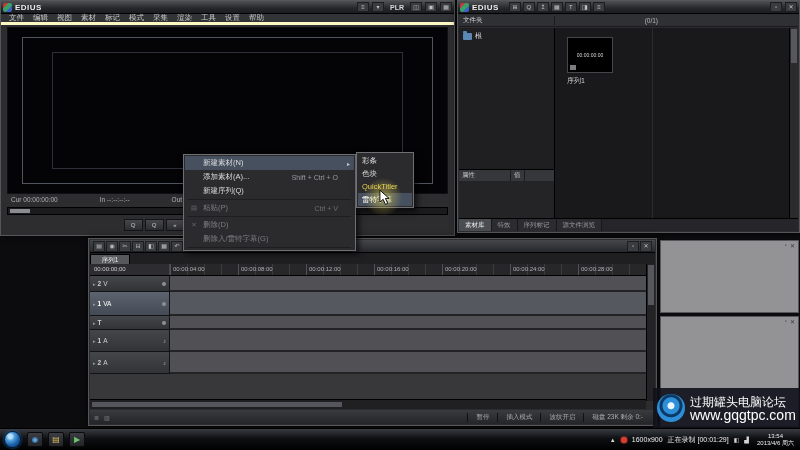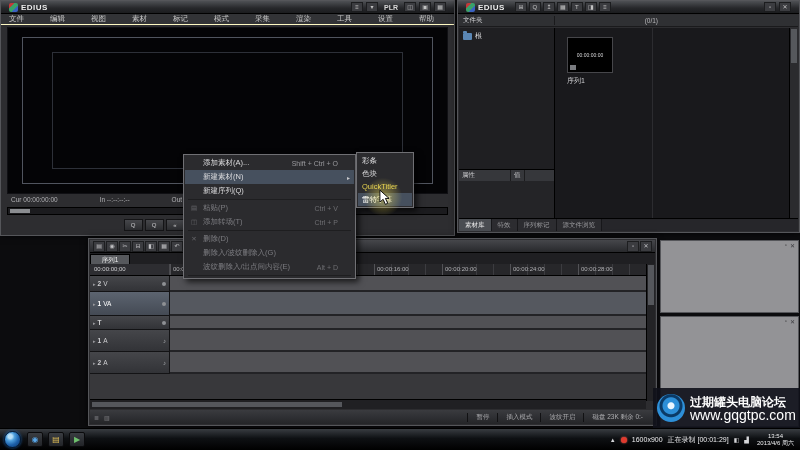--- a/index.html
+++ b/index.html
@@ -1,30 +1,30 @@
 <!DOCTYPE html>
 <html><head>
 <meta charset="utf-8">
 <style>
 *{margin:0;padding:0;box-sizing:border-box}
 html,body{background:#000}
 #screen{position:relative;width:800px;height:450px;background:#0c0c0e;overflow:hidden;
   font-family:"Liberation Sans","DejaVu Sans",sans-serif;color:#ccc}
 .sp{flex:1}
 .win{position:absolute;background:#2d2d30;border:1px solid #55565a;box-shadow:0 0 6px rgba(0,0,0,.8)}
-.titlebar{height:13px;display:flex;align-items:center;gap:3px;padding:0 8px;
+.titlebar{height:13px;display:flex;align-items:center;gap:3px;padding:0 2px;
   background:linear-gradient(#4e5054,#26272a 60%,#1b1c1e);border-bottom:1px solid #000}
 .logo-ico{width:9px;height:9px;border-radius:2px;flex:0 0 auto;
   background:linear-gradient(135deg,#c23a3a 0 33%,#3aa06a 33% 66%,#3a62c2 66%)}
 .logo{font-size:8px;font-weight:bold;color:#ececec;letter-spacing:.5px}
 .tb-ico{width:12px;height:10px;background:#3b3c40;border:1px solid #1c1d1f;color:#c2c2c2;
   font-size:6px;line-height:8px;text-align:center;flex:0 0 auto}
 .mode{font-size:7px;color:#d8d8d8;font-weight:bold;padding:0 3px}
-.menubar{height:11px;display:flex;align-items:center;gap:26px;padding:0 8px;background:#323336;
-  border-bottom:1px solid #fef9c3;font-size:7.5px;color:#c8c8c8}
+.menubar{height:11px;display:flex;align-items:center;gap:9px;padding:0 8px;background:#323336;
+  border-bottom:3px solid #fef9c3;font-size:7.5px;color:#c8c8c8}
 .menu-item{cursor:default}
 
 #player{left:0;top:0;width:455px;height:236px}
 .preview{position:absolute;left:6px;top:26px;width:441px;height:167px;background:#040406;border:1px solid #101014}
 .safe1{position:absolute;left:14px;right:14px;top:9px;bottom:9px;border:1px solid #50545e}
 .safe2{position:absolute;left:44px;right:44px;top:24px;bottom:24px;border:1px solid #2d3038}
 .tcrow{position:absolute;left:10px;top:195px;right:6px;display:flex;gap:42px;font-size:6.5px;color:#b2b2b5}
 .seek{position:absolute;left:6px;top:206px;width:441px;height:8px;background:#1b1b1e;border:1px solid #000}
 .seek-handle{position:absolute;left:2px;top:1px;width:20px;height:4px;background:#8a8c90}
 .transport{position:absolute;left:6px;top:217px;width:441px;height:14px;display:flex;gap:2px;
@@ -111,21 +111,21 @@
 .si.accent{color:#e3cf4e}
 .si.hov{background:#46505e;color:#fff}
 .glow{position:absolute;left:362px;top:176px;width:42px;height:42px;border-radius:50%;z-index:32;pointer-events:none;
   background:radial-gradient(circle,rgba(255,235,90,.5),rgba(255,235,90,0) 65%)}
 .cursor{position:absolute;left:379px;top:189px;width:11px;height:17px;z-index:33}
 
 .wm{position:absolute;left:653px;top:388px;width:147px;height:40px;background:rgba(15,17,25,.9);
   display:flex;align-items:center;gap:5px;padding:2px 4px;z-index:20}
 .wm-logo{width:28px;height:28px;border-radius:50%;flex:0 0 auto;
   background:radial-gradient(circle at 50% 42%,#eaf6ff 0 3px,#2d8fd8 4px 8px,#0b3a66 9px 11px,#2d8fd8 12px)}
-.wm-l1{font-size:12px;font-weight:bold;color:#fff;line-height:14px;white-space:nowrap}
+.wm-l1{font-size:12px;font-weight:normal;color:#fff;line-height:14px;white-space:nowrap}
 .wm-l2{font-size:14px;color:#fff;line-height:12px}
 
 .taskbar{position:absolute;left:0;top:428px;width:800px;height:22px;z-index:15;
   background:linear-gradient(#383c41,#0e1013 45%,#000);border-top:1px solid #000;display:flex;align-items:center}
 .orb{width:17px;height:17px;border-radius:50%;margin:0 6px 0 4px;
   background:radial-gradient(circle at 35% 30%,#b9e0f7 0 2px,#4fa0dd 30%,#1c5fa8 60%,#0a3568);
   border:1px solid #061f3d;box-shadow:0 0 3px #1c5fa8}
 .tb-app{width:16px;height:15px;margin-right:5px;background:linear-gradient(#3a3d42,#222428);
   border:1px solid #0a0a0c;border-radius:2px;text-align:center;font-size:8px;line-height:14px}
 .tray{margin-left:auto;display:flex;align-items:center;gap:5px;padding-right:3px;font-size:7px;color:#ededef}
@@ -366,53 +366,44 @@
     </div>
   </div>
   <div class="gpanel" id="gp2">
     <div class="gp-hdr">
       <span>▫</span>
       <span>✕</span>
     </div>
   </div>
 
   <div class="cmenu">
+    <div class="mi hl">
+      <span>新建素材(N)</span>
+      <span class="mi-arrow">▸</span>
+    </div>
     <div class="mi">
       <span>添加素材(A)...</span>
       <span class="mi-sc">Shift + Ctrl + O</span>
-    </div>
-    <div class="mi hl">
-      <span>新建素材(N)</span>
-      <span class="mi-arrow">▸</span>
     </div>
     <div class="mi">
       <span>新建序列(Q)</span>
     </div>
     <div class="msep"></div>
     <div class="mi dis">
       <span class="mi-ico">▤</span>
       <span>粘贴(P)</span>
       <span class="mi-sc">Ctrl + V</span>
     </div>
-    <div class="mi dis">
-      <span class="mi-ico">◫</span>
-      <span>添加转场(T)</span>
-      <span class="mi-sc">Ctrl + P</span>
-    </div>
     <div class="msep"></div>
     <div class="mi dis">
       <span class="mi-ico">✕</span>
       <span>删除(D)</span>
     </div>
     <div class="mi dis">
-      <span>删除入/波纹删除入(G)</span>
-    </div>
-    <div class="mi dis">
-      <span>波纹删除入/出点间内容(E)</span>
-      <span class="mi-sc">Alt + D</span>
+      <span>删除入/雷特字幕(G)</span>
     </div>
     <div class="msep"></div>
   </div>
 
   <div class="smenu">
     <div class="si">彩条</div>
     <div class="si">色块</div>
     <div class="si accent">QuickTitler</div>
     <div class="si hov">雷特字幕</div>
   </div>

